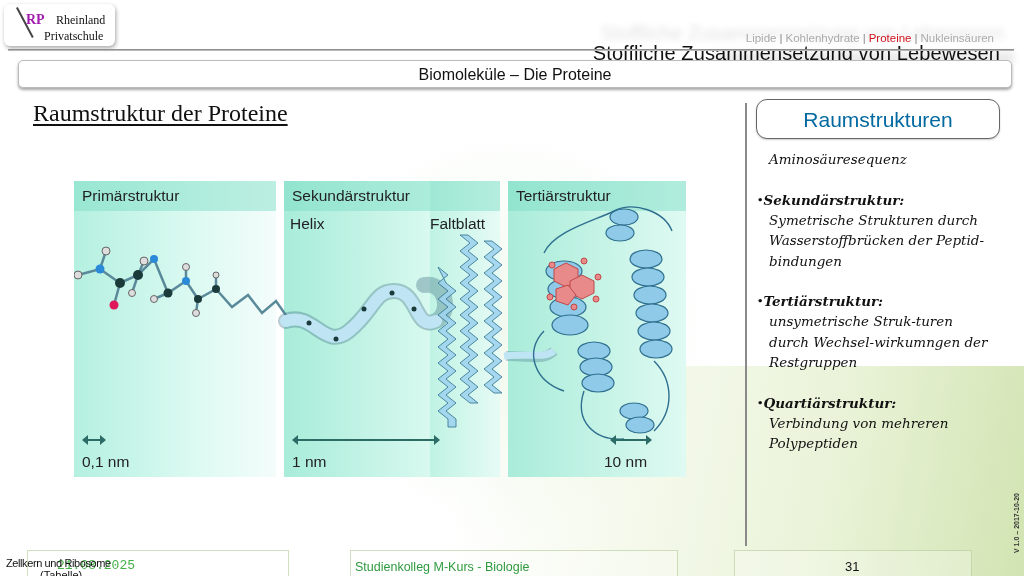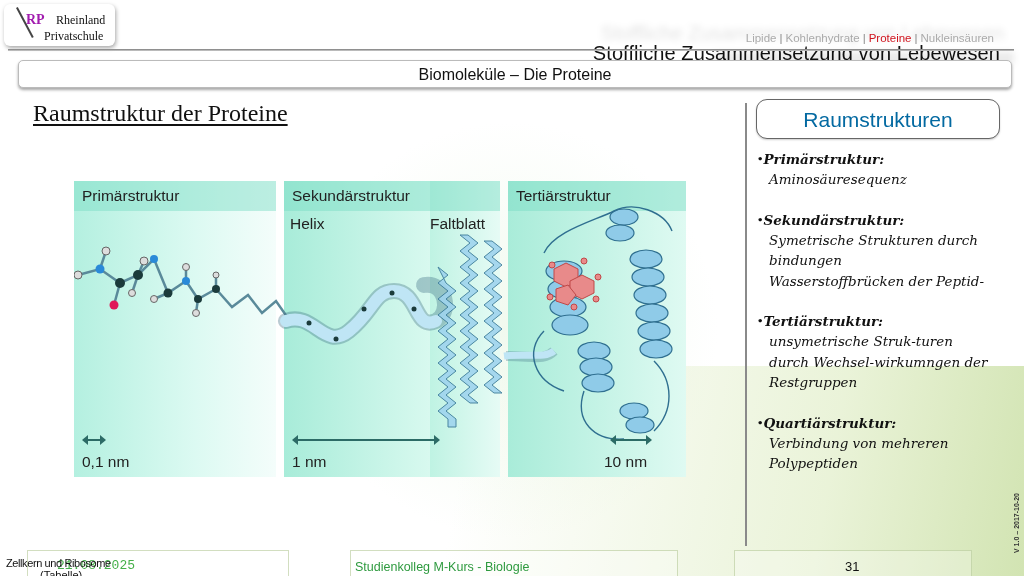--- a/index.html
+++ b/index.html
@@ -287,28 +287,27 @@
     <div class="scale-arrow" style="left:12px; width:30px;"></div>
     <div class="scale-label" style="left:0;">10 nm</div>
   </div>
 </div>
 
 <div class="vdivider"></div>
 <div class="panel-title-box">Raumstrukturen</div>
 
 <div class="struct-list">
   <div class="struct-item">
-    <span class="term">Primärstruktur:</span>
     <span class="desc">Aminosäuresequenz</span>
   </div>
   <div class="struct-item">
     <span class="term">Sekundärstruktur:</span>
     <span class="desc">Symetrische Strukturen durch</span>
+    <span class="desc">Wasserstoffbrücken der Peptid-</span>
     <span class="desc">bindungen</span>
-    <span class="desc">Wasserstoffbrücken der Peptid-</span>
   </div>
   <div class="struct-item">
     <span class="term">Tertiärstruktur:</span>
     <span class="desc">unsymetrische Struk-turen</span>
     <span class="desc">durch Wechsel-wirkumngen der</span>
     <span class="desc">Restgruppen</span>
   </div>
   <div class="struct-item">
     <span class="term">Quartiärstruktur:</span>
     <span class="desc">Verbindung von mehreren</span>

